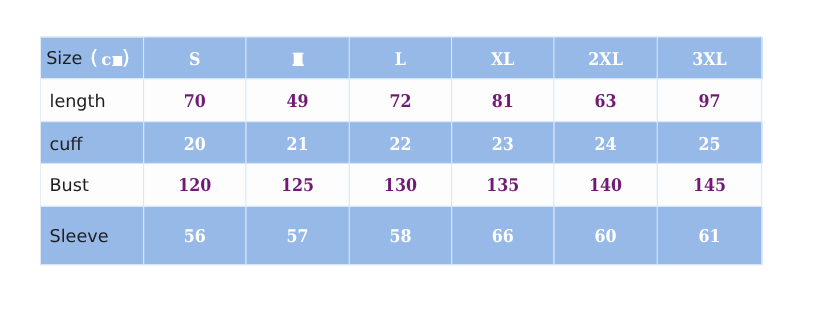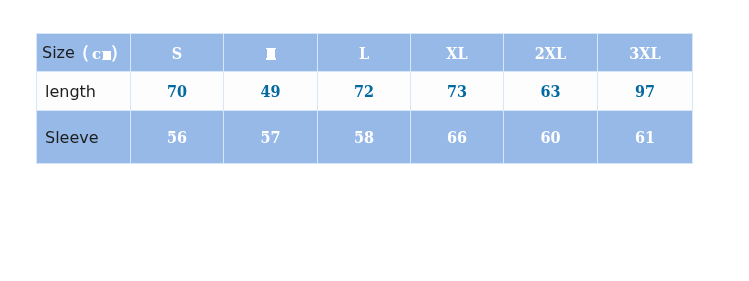--- a/index.html
+++ b/index.html
@@ -10,21 +10,21 @@
 table.size-table td{border:1px solid #d8e7f7;text-align:center;padding:1px 0 0 0;white-space:nowrap;}
 col.c0{width:94px}col.c1{width:93px}col.c2{width:94px}col.c3{width:93px}col.c4{width:93px}col.c5{width:94px}col.c6{width:95px}
 tr.r0{height:38px}tr.r1{height:39px}tr.r2{height:38px}tr.r3{height:39px}tr.r4{height:53px}tr.r5{height:39px}
 tr.r5 td{padding-top:3px;border-bottom-color:#b9c8d8;}
 .rowblue{background:#96b9e8;}
 .rowwhite{background:#fdfdfd;}
 table.size-table td.label{text-align:left;padding-left:8px;color:#1d1d1d;font-size:16px;font-family:"DejaVu Sans",sans-serif;}
 td.hcell{position:relative;}
 .sizetxt{position:absolute;left:5px;top:9px;color:#1d1d1d;font-size:16px;font-family:"DejaVu Sans",sans-serif;}
 .num{font-family:"DejaVu Serif Condensed",serif;font-size:16px;font-weight:bold;word-spacing:-1px;}
-.rowwhite .num{color:#0369a1;}
+.rowwhite .num{color:#701a75;}
 .rowblue .num{color:#ffffff;}
 .hdr{background:#96b9e8;color:#fff;font-weight:bold;font-family:"DejaVu Serif Condensed",serif;font-size:16px;}
 .unit{position:absolute;left:0;top:0;width:94px;height:38px;color:#ffffff;font-family:"DejaVu Serif",serif;font-weight:bold;}
 .unit > span{position:absolute;display:block;line-height:1;}
 .unit .par{font-size:18px;top:9px;}
 .unit .par-l{left:35px;}
 .unit .par-r{left:73px;}
 .unit .uc{font-size:15px;left:55px;top:13px;}
 
 .tofu{position:absolute;left:65px;top:17px;display:block;width:9px;height:9px;}
@@ -72,23 +72,41 @@
           <td class="hdr"><span>L</span></td>
           <td class="hdr"><span>XL</span></td>
           <td class="hdr"><span>2XL</span></td>
           <td class="hdr"><span>3XL</span></td>
         </tr>
         <tr class="rowwhite r1">
           <td class="label"><span>length</span></td>
           <td class="num"><span>70</span></td>
           <td class="num"><span>49</span></td>
           <td class="num"><span>72</span></td>
-          <td class="num"><span>73</span></td>
+          <td class="num"><span>81</span></td>
           <td class="num"><span>63</span></td>
           <td class="num"><span>97</span></td>
+        </tr>
+        <tr class="rowblue r2">
+          <td class="label"><span>cuff</span></td>
+          <td class="num"><span>20</span></td>
+          <td class="num"><span>21</span></td>
+          <td class="num"><span>22</span></td>
+          <td class="num"><span>23</span></td>
+          <td class="num"><span>24</span></td>
+          <td class="num"><span>25</span></td>
+        </tr>
+        <tr class="rowwhite r3">
+          <td class="label"><span>Bust</span></td>
+          <td class="num"><span>120</span></td>
+          <td class="num"><span>125</span></td>
+          <td class="num"><span>130</span></td>
+          <td class="num"><span>135</span></td>
+          <td class="num"><span>140</span></td>
+          <td class="num"><span>145</span></td>
         </tr>
         <tr class="rowblue r4">
           <td class="label"><span>Sleeve</span></td>
           <td class="num"><span>56</span></td>
           <td class="num"><span>57</span></td>
           <td class="num"><span>58</span></td>
           <td class="num"><span>66</span></td>
           <td class="num"><span>60</span></td>
           <td class="num"><span>61</span></td>
         </tr>

